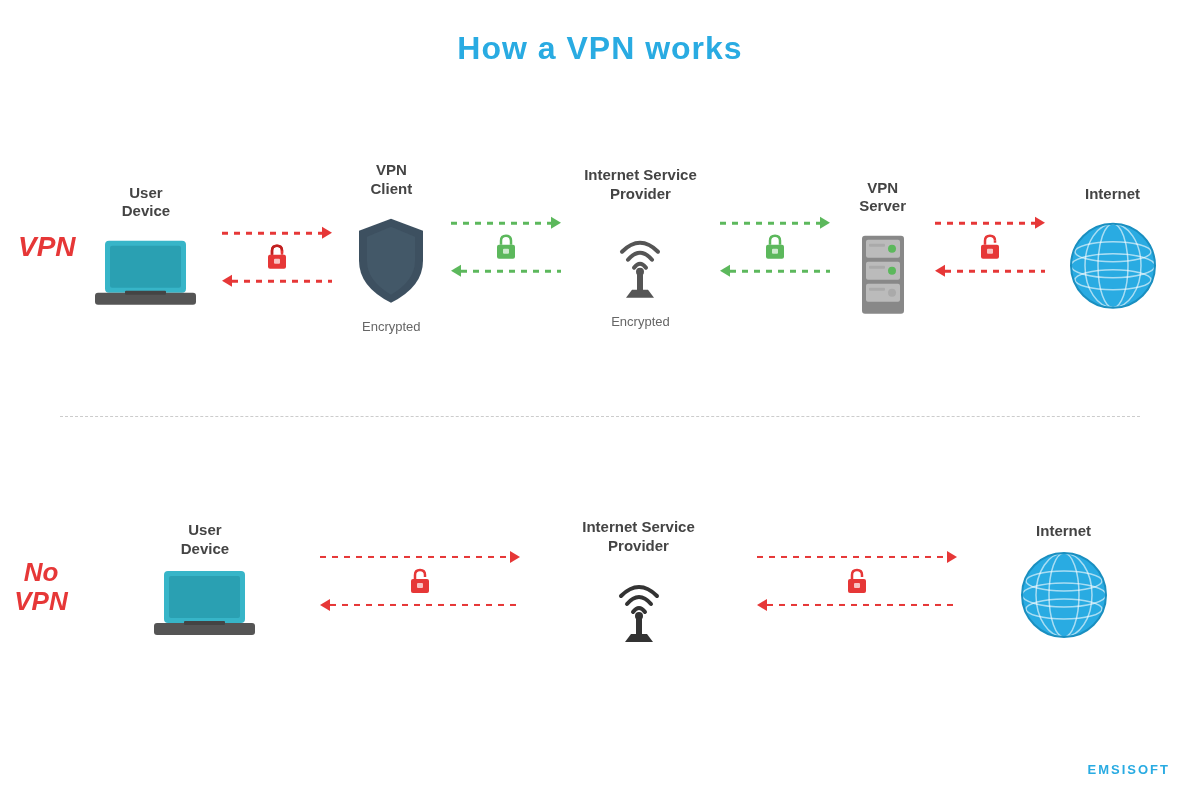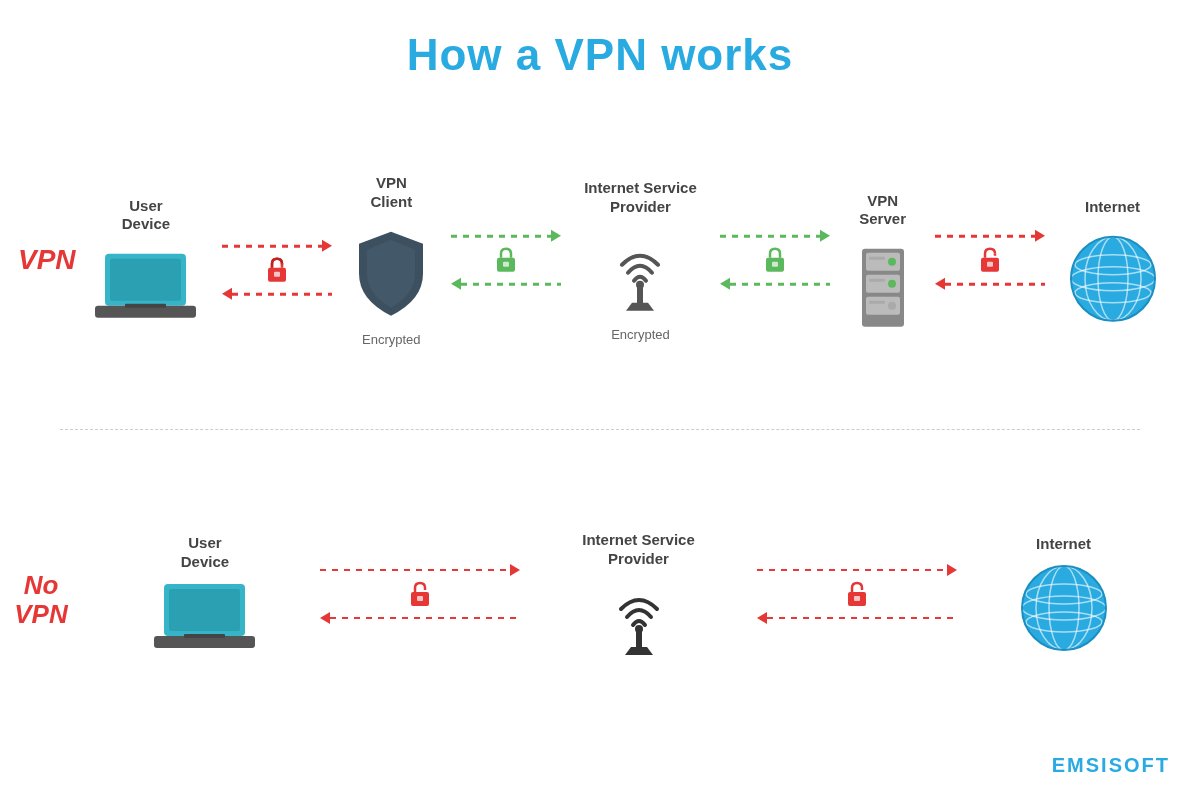--- a/index.html
+++ b/index.html
@@ -8,21 +8,21 @@
       height: 795px;
       background: #ffffff;
       font-family: 'Arial', sans-serif;
       overflow: hidden;
       position: relative;
     }
 
     .page-title {
       text-align: center;
       color: #29abe2;
-      font-size: 44px;
+      font-size: 32px;
       font-weight: bold;
       padding-top: 30px;
       letter-spacing: 1px;
     }
 
     
     .vpn-section {
       position: relative;
       width: 100%;
       height: 340px;
@@ -75,21 +75,21 @@
       align-items: center;
       gap: 8px;
       position: relative;
     }
 
     
     .brand {
       position: absolute;
       bottom: 18px;
       right: 30px;
-      font-size: 20px;
+      font-size: 13px;
       font-weight: bold;
       color: #29abe2;
       letter-spacing: 2px;
     }
 
     
     svg { display: block; }
 
     .arrowhead-left {
       width: 0; height: 0;

